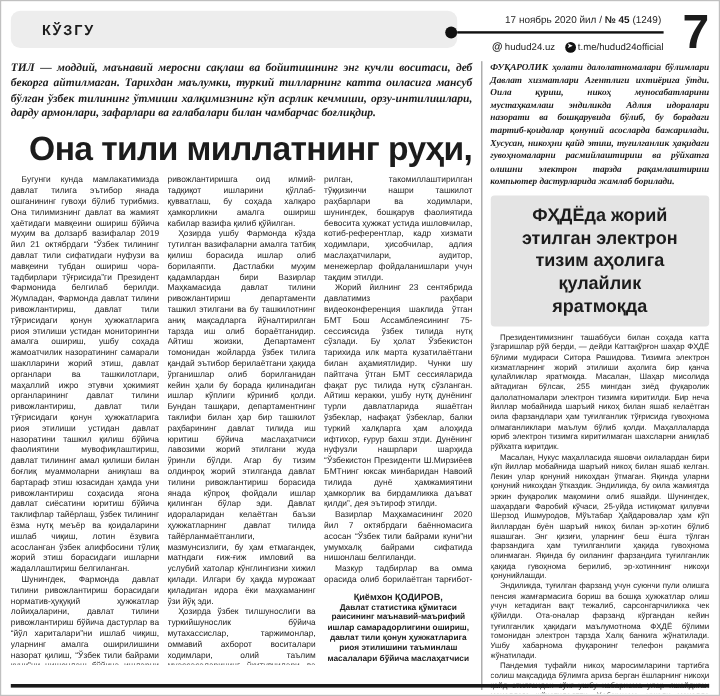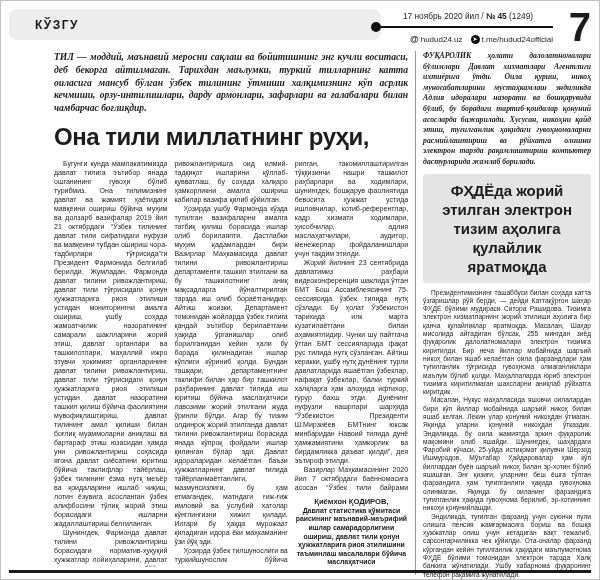--- a/index.html
+++ b/index.html
@@ -11,44 +11,44 @@
     padding:8px 8px 0 8px;
   }
   
   .header { display:flex; align-items:flex-start; height:36px; }
   .masthead-pill {
     flex:1; height:31px; background:#ededed; border-radius:8px;
     display:flex; align-items:center; padding-left:26px;
   }
   .masthead-title { font-size:12px; font-weight:bold; letter-spacing:1.5px; }
   .header-right { width:168px; margin-left:4px; padding-top:2px; }
-  .date-row { font-size:8.3px; text-align:center; white-space:nowrap; padding-right:2px; }
+  .date-row { font-size:8.3px; text-align:right; white-space:nowrap; padding-right:2px; }
   .date-row .bold { font-weight:bold; }
   .rule-row { display:flex; align-items:center; margin:1px 0 2px 0; }
   .rule-dot { width:10px; height:10px; border-radius:50%; background:#111; flex:0 0 auto; margin-left:-14px; }
   .rule-line { flex:1; height:2px; background:#111; }
   .handles-row { display:flex; justify-content:flex-end; align-items:center; gap:8px; font-size:8px; }
   .handle { display:flex; align-items:center; gap:2px; }
   .at-glyph { font-size:9px; font-weight:bold; }
   .tg-glyph {
     width:9px; height:9px; border-radius:50%; background:#111; color:#fff;
     font-size:6px; line-height:9px; text-align:center; display:inline-block;
   }
   .page-num { width:38px; text-align:right; font-size:40px; font-weight:bold; line-height:36px; }
   
   .content { display:flex; margin-top:6px; height:524px; }
-  .main-region { width:394px; padding-right:7px; border-right:1px solid #999;margin-left:45px; }
+  .main-region { width:394px; padding-right:7px; border-right:1px solid #999; }
   .side-region { width:190px; padding-left:7px; }
   
   .main-lead {
     font-family:"Liberation Serif", serif; font-style:italic; font-weight:bold;
     font-size:9.6px; line-height:12.8px; text-align:justify;
   }
   .main-headline {
-    text-align:left; font-weight:bold; font-size:24px; line-height:29px;
+    text-align:right; font-weight:bold; font-size:28px; line-height:29px;
     margin:7px 0 8px 0; letter-spacing:-0.5px;
   }
   .columns { display:flex; gap:7px; height:408px; overflow:hidden; }
   .col { flex:1; font-size:7px; line-height:9px; text-align:justify; overflow:hidden; }
   .col p { margin:0; }
   .col p.indent { text-indent:9px; }
   .col3 { display:flex; flex-direction:column; }
   .col3-paras { flex:1; overflow:hidden; }
   .main-byline { margin-top:4px; text-align:center; font-weight:bold; }
   .main-byline-name { font-size:7.6px; margin-bottom:1px; }

